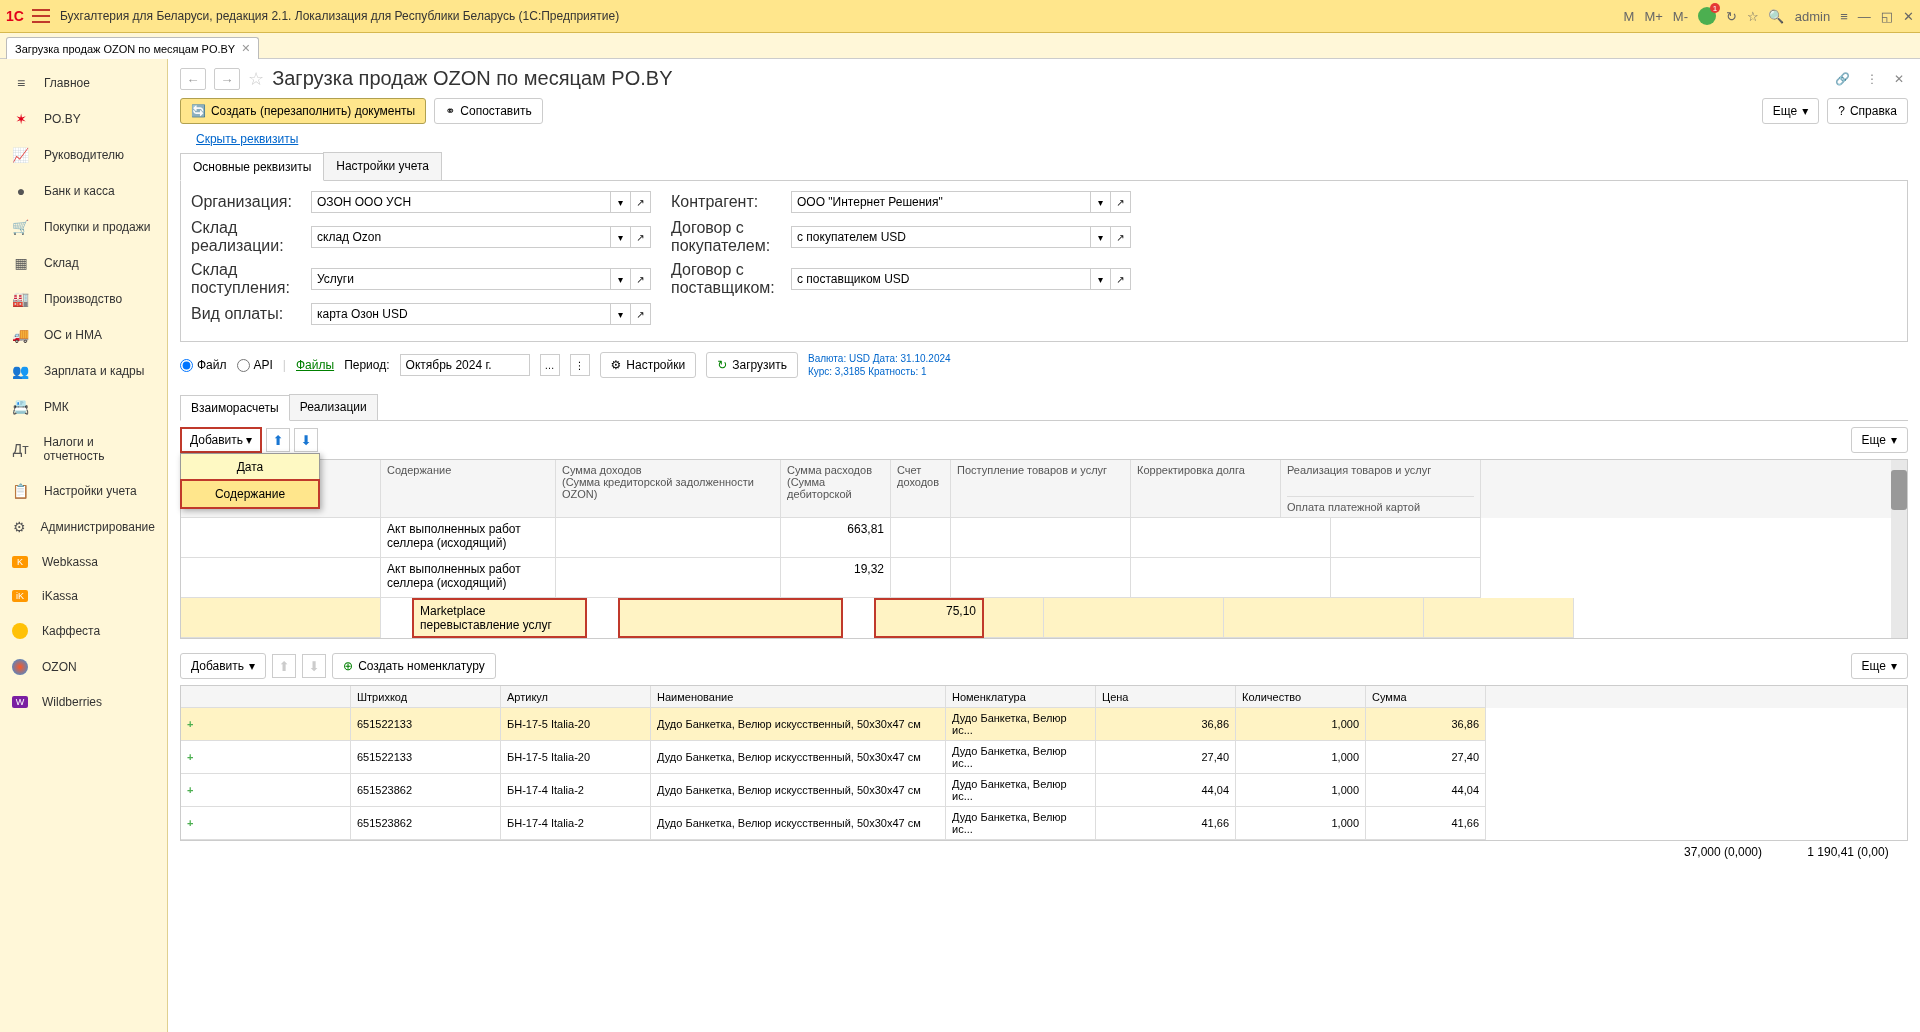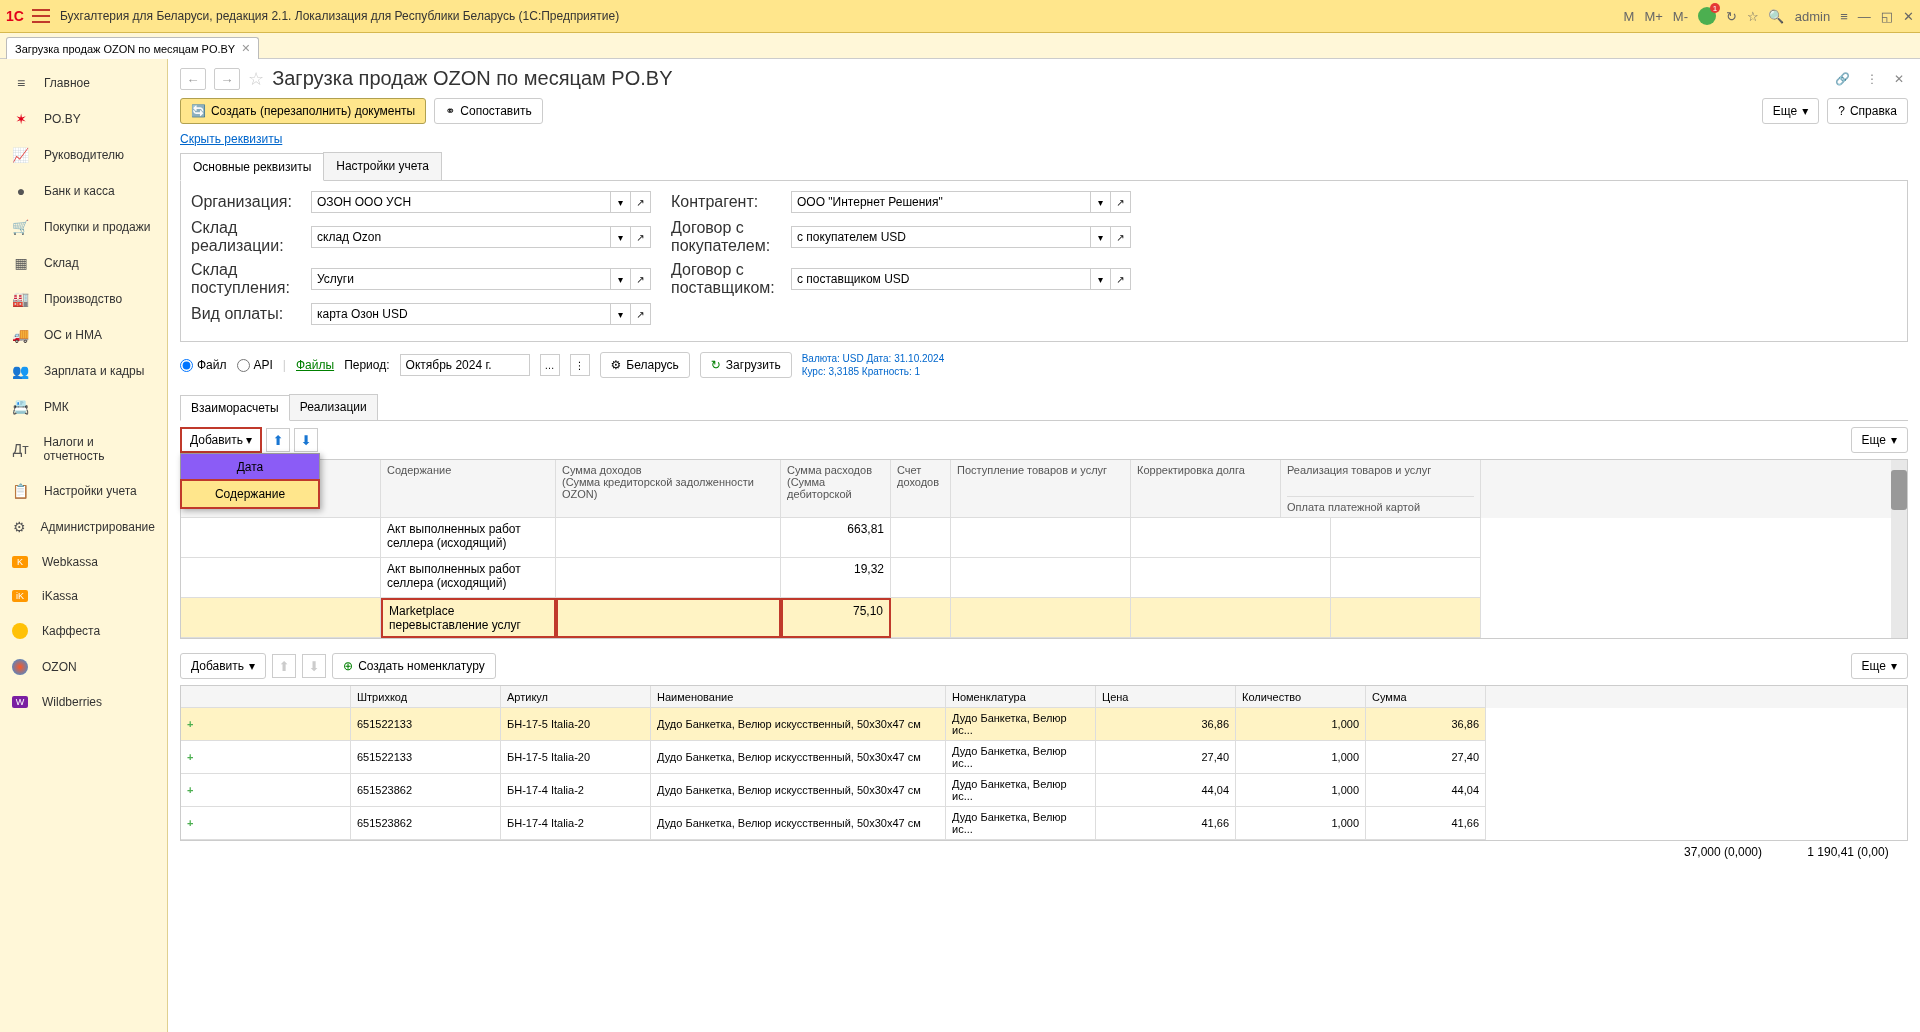--- a/index.html
+++ b/index.html
@@ -40,21 +40,21 @@
 .nav-btn { width: 26px; height: 22px; border: 1px solid #ccc; background: #fff; border-radius: 2px; cursor: pointer; display:flex;align-items:center;justify-content:center;color:#999;}
 .star-icon { color: #ccc; font-size: 18px; cursor: pointer; }
 .page-title { font-size: 20px; font-weight: normal; color: #333; flex:1;}
 .main-header .right-ico { color: #888; cursor: pointer; padding: 0 4px; }
 
 
 .toolbar { display: flex; align-items: center; padding: 0 12px 8px; gap: 8px; }
 .btn { border: 1px solid #b0a050; background: #ffe68c; padding: 5px 10px; border-radius: 3px; cursor: pointer; font-size: 12px; display:flex;align-items:center;gap:5px;}
 .btn-white { background: #fff; border-color: #ccc; }
 .btn-more { margin-left: auto; }
-.link-text { color: #0066cc; text-decoration: underline; cursor: pointer; font-size: 12px; padding: 0 12px 6px; display:inline-block;}
+.link-text { color: #0066cc; text-decoration: underline; cursor: pointer; font-size: 12px; padding: 0 28px 6px; display:inline-block;}
 .link-green { color: #008000; text-decoration: underline; cursor: pointer; }
 
 
 .form-tabs { display: flex; border-bottom: 1px solid #ccc; margin: 0 12px; }
 .form-tab { padding: 6px 12px; border: 1px solid #ccc; border-bottom: none; background: #f5f5f5; cursor: pointer; margin-right: -1px; font-size: 12px; }
 .form-tab.active { background: #fff; border-bottom: 1px solid #fff; position: relative; top: 1px; }
 
 
 .form-body { border: 1px solid #ccc; border-top: none; margin: 0 12px; padding: 10px; }
 .form-row { display: flex; margin-bottom: 6px; gap: 20px; }
@@ -77,32 +77,32 @@
 .sub-tab.active { background: #fff; position: relative; top: 1px; border-bottom: 1px solid #fff; }
 
 
 .tbl-toolbar { display: flex; align-items: center; padding: 6px 12px; gap: 4px; }
 .btn-add { border: 2px solid #c0392b; background: #fff; padding: 4px 8px; font-size: 12px; cursor: pointer; display:flex;align-items:center;gap:3px;position:relative;}
 .arrow-btn { width: 24px; height: 24px; border: 1px solid #ccc; background: #fff; cursor: pointer; display:flex;align-items:center;justify-content:center;}
 .arrow-btn.up{color:#1976d2;}
 .arrow-btn.down{color:#1976d2;}
 
 
-.dropdown-menu { position: absolute; top: 24px; left: -2px; background: #8b5cf6; border: 1px solid #999; box-shadow: 2px 2px 6px rgba(0,0,0,0.3); z-index: 100; width: 140px; }
+.dropdown-menu { position: absolute; top: 24px; left: -2px; background: #fef9c3; border: 1px solid #999; box-shadow: 2px 2px 6px rgba(0,0,0,0.3); z-index: 100; width: 140px; }
 .dropdown-menu .item { padding: 6px 12px; cursor: pointer; font-size: 12px; text-align: center; }
 .dropdown-menu .item.hl { background: #ffe68c; border: 2px solid #c0392b; margin: -1px; }
 
 
 .grid { margin: 0 12px; border: 1px solid #ccc; overflow: auto; }
 .grid-header { display: flex; background: #f5f5f5; }
 .grid-header .cell { border-right: 1px solid #ddd; border-bottom: 1px solid #ddd; padding: 4px 6px; font-size: 11px; color: #555; }
 .grid-row { display: flex; }
 .grid-row .cell { border-right: 1px solid #ddd; border-bottom: 1px solid #ddd; padding: 4px 6px; font-size: 12px; min-height: 40px; display: flex; align-items: flex-start; }
 .grid-row.selected .cell { background: #fff3c4; }
-.cell-highlight { border: 2px solid #c0392b !important; }
+.cell-highlight { border: 2px solid #c0392b !important; margin-left: 31px; }
 .w-date{width:200px;} .w-content{width:175px;} .w-income{width:225px;} .w-expense{width:110px;} .w-acct{width:60px;} .w-in{width:180px;} .w-out{width:200px;} .w-corr{width:150px;}
 .grid-scroll{width:16px;background:#e8e8e8;}
 .scrollbar-thumb{background:#999;height:40px;margin-top:10px;border-radius:3px;}
 .num{justify-content:flex-end;}
 
 
 .bottom-toolbar { display: flex; align-items: center; padding: 6px 12px; gap: 6px; margin-top: 8px; }
 .grid2 { margin: 0 12px; border: 1px solid #ccc; }
 .grid2-header { display: flex; background: #f5f5f5; }
 .grid2-header .cell, .grid2-row .cell { border-right: 1px solid #ddd; border-bottom: 1px solid #ddd; padding: 4px 6px; font-size: 11px; min-height: 22px; display:flex;align-items:center;}
@@ -334,21 +334,21 @@
           <span>API</span>
         </label>
       <span style="color:#ccc">|</span>
       <a class="link-green">Файлы</a>
       <span>Период:</span>
       <input class="period-input" value="Октябрь 2024 г." style="">
       <div class="input-btn" style="border:1px solid #ccc;height:22px;">…</div>
       <div class="input-btn" style="border:1px solid #ccc;height:22px;">⋮</div>
       <button class="btn btn-white">
           <span>⚙</span>
-          <span>Беларусь</span>
+          <span>Настройки</span>
         </button>
       <button class="btn btn-white">
           <span style="color:green">↻</span>
           <span>Загрузить</span>
         </button>
       <div class="info-links">
         <a>Валюта: USD Дата: 31.10.2024</a>
         <a>Курс: 3,3185 Кратность: 1</a>
       </div>
     </div>

